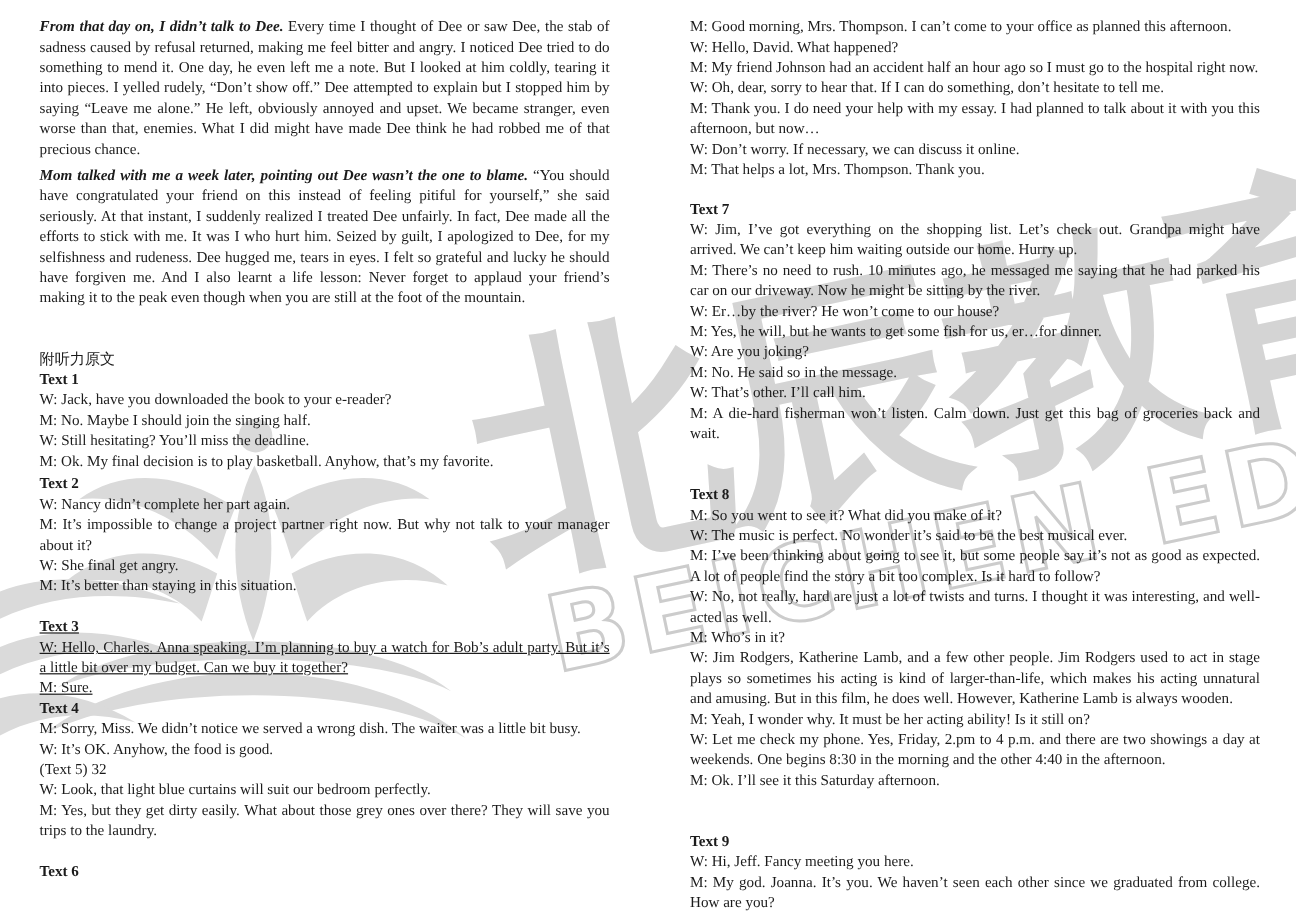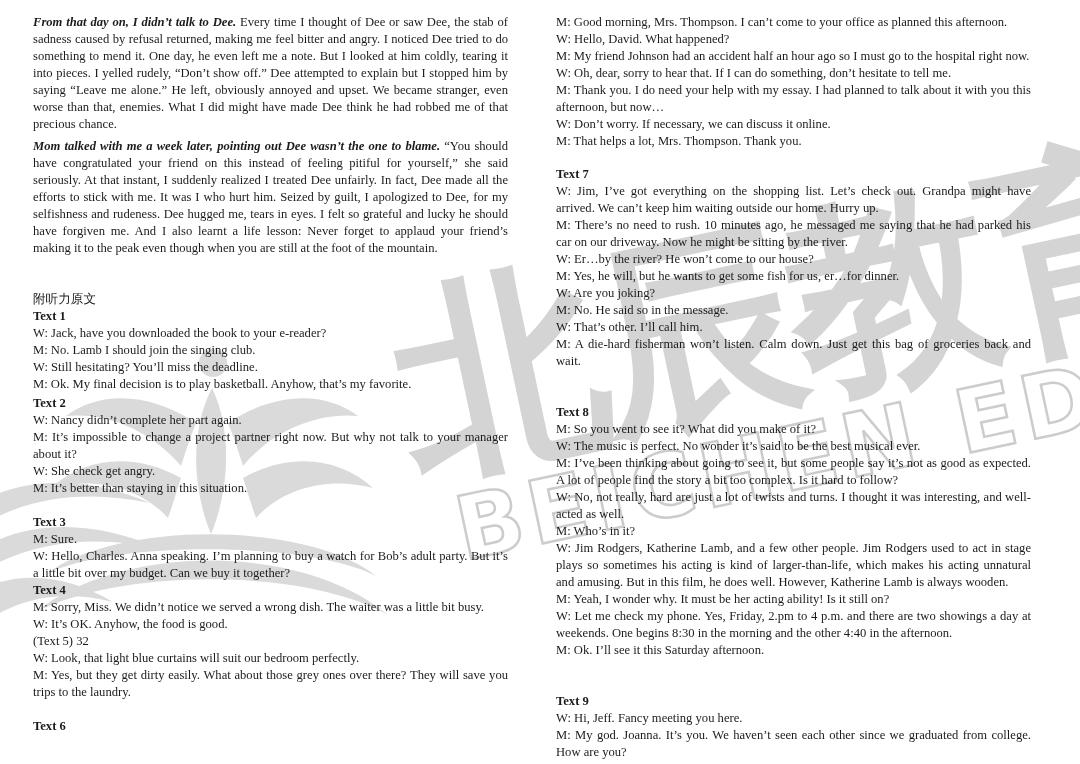--- a/index.html
+++ b/index.html
@@ -29,21 +29,21 @@
     font-family:"DejaVu Sans",sans-serif;
     font-weight:bold;font-size:88px;line-height:1;
     letter-spacing:6px;white-space:nowrap;
     color:transparent;
     -webkit-text-stroke:2.5px #cccccc;
     transform:rotate(-12deg);transform-origin:0 0;
   }
   
   .content{
     position:absolute;inset:0;z-index:1;
-    display:flex;gap:48px;
+    display:flex;gap:67px;
     padding:14px 28px 0 33px;
     box-sizing:border-box;
   }
   .col{width:475px;flex:0 0 475px;}
   .para{margin:0 0 5px 0;text-align:justify;}
   .para .lead{font-weight:bold;font-style:italic;}
   .heading{font-weight:normal;}
   .sec-title{font-weight:bold;}
   .sec-title.plain{font-weight:normal;}
   .line{text-align:justify;}
@@ -78,35 +78,35 @@
   </div>
 
   <div class="content">
     <div class="col" id="col-0">
         <p class="para"><b class="lead">From that day on, I didn’t talk to Dee.</b><span class="body-text"> Every time I thought of Dee or saw Dee, the stab of sadness caused by refusal returned, making me feel bitter and angry. I noticed Dee tried to do something to mend it. One day, he even left me a note. But I looked at him coldly, tearing it into pieces. I yelled rudely, “Don’t show off.” Dee attempted to explain but I stopped him by saying “Leave me alone.” He left, obviously annoyed and upset. We became stranger, even worse than that, enemies. What I did might have made Dee think he had robbed me of that precious chance.</span></p>
         <p class="para"><b class="lead">Mom talked with me a week later, pointing out Dee wasn’t the one to blame.</b><span class="body-text"> “You should have congratulated your friend on this instead of feeling pitiful for yourself,” she said seriously. At that instant, I suddenly realized I treated Dee unfairly. In fact, Dee made all the efforts to stick with me. It was I who hurt him. Seized by guilt, I apologized to Dee, for my selfishness and rudeness. Dee hugged me, tears in eyes. I felt so grateful and lucky he should have forgiven me. And I also learnt a life lesson: Never forget to applaud your friend’s making it to the peak even though when you are still at the foot of the mountain.</span></p>
         <div class="heading" style="margin-top: 34px;">附听力原文</div>
         <div class="section">
     <div class="sec-title">Text 1</div>
   <div class="line">W: Jack, have you downloaded the book to your e-reader?</div>
-          <div class="line">M: No. Lamb I should join the singing club.</div>
+          <div class="line">M: No. Maybe I should join the singing half.</div>
           <div class="line">W: Still hesitating? You’ll miss the deadline.</div>
           <div class="line">M: Ok. My final decision is to play basketball. Anyhow, that’s my favorite.</div>
         </div>
         <div class="section" style="margin-top: 2px;">
     <div class="sec-title">Text 2</div>
   <div class="line">W: Nancy didn’t complete her part again.</div>
           <div class="line">M: It’s impossible to change a project partner right now. But why not talk to your manager about it?</div>
-          <div class="line">W: She check get angry.</div>
+          <div class="line">W: She final get angry.</div>
           <div class="line">M: It’s better than staying in this situation.</div>
         </div>
-        <div class="section" style="margin-top: 17px;">
+        <div class="section" style="margin-top: 17px; text-decoration: underline;">
     <div class="sec-title">Text 3</div>
-  <div class="line">M: Sure.</div>
-          <div class="line">W: Hello, Charles. Anna speaking. I’m planning to buy a watch for Bob’s adult party. But it’s a little bit over my budget. Can we buy it together?</div>
+  <div class="line">W: Hello, Charles. Anna speaking. I’m planning to buy a watch for Bob’s adult party. But it’s a little bit over my budget. Can we buy it together?</div>
+          <div class="line">M: Sure.</div>
         </div>
         <div class="section">
     <div class="sec-title">Text 4</div>
   <div class="line">M: Sorry, Miss. We didn’t notice we served a wrong dish. The waiter was a little bit busy.</div>
           <div class="line">W: It’s OK. Anyhow, the food is good.</div>
         </div>
         <div class="section">
     <div class="sec-title plain">(Text 5) 32</div>
   <div class="line">W: Look, that light blue curtains will suit our bedroom perfectly.</div>
           <div class="line">M: Yes, but they get dirty easily. What about those grey ones over there? They will save you trips to the laundry.</div>

